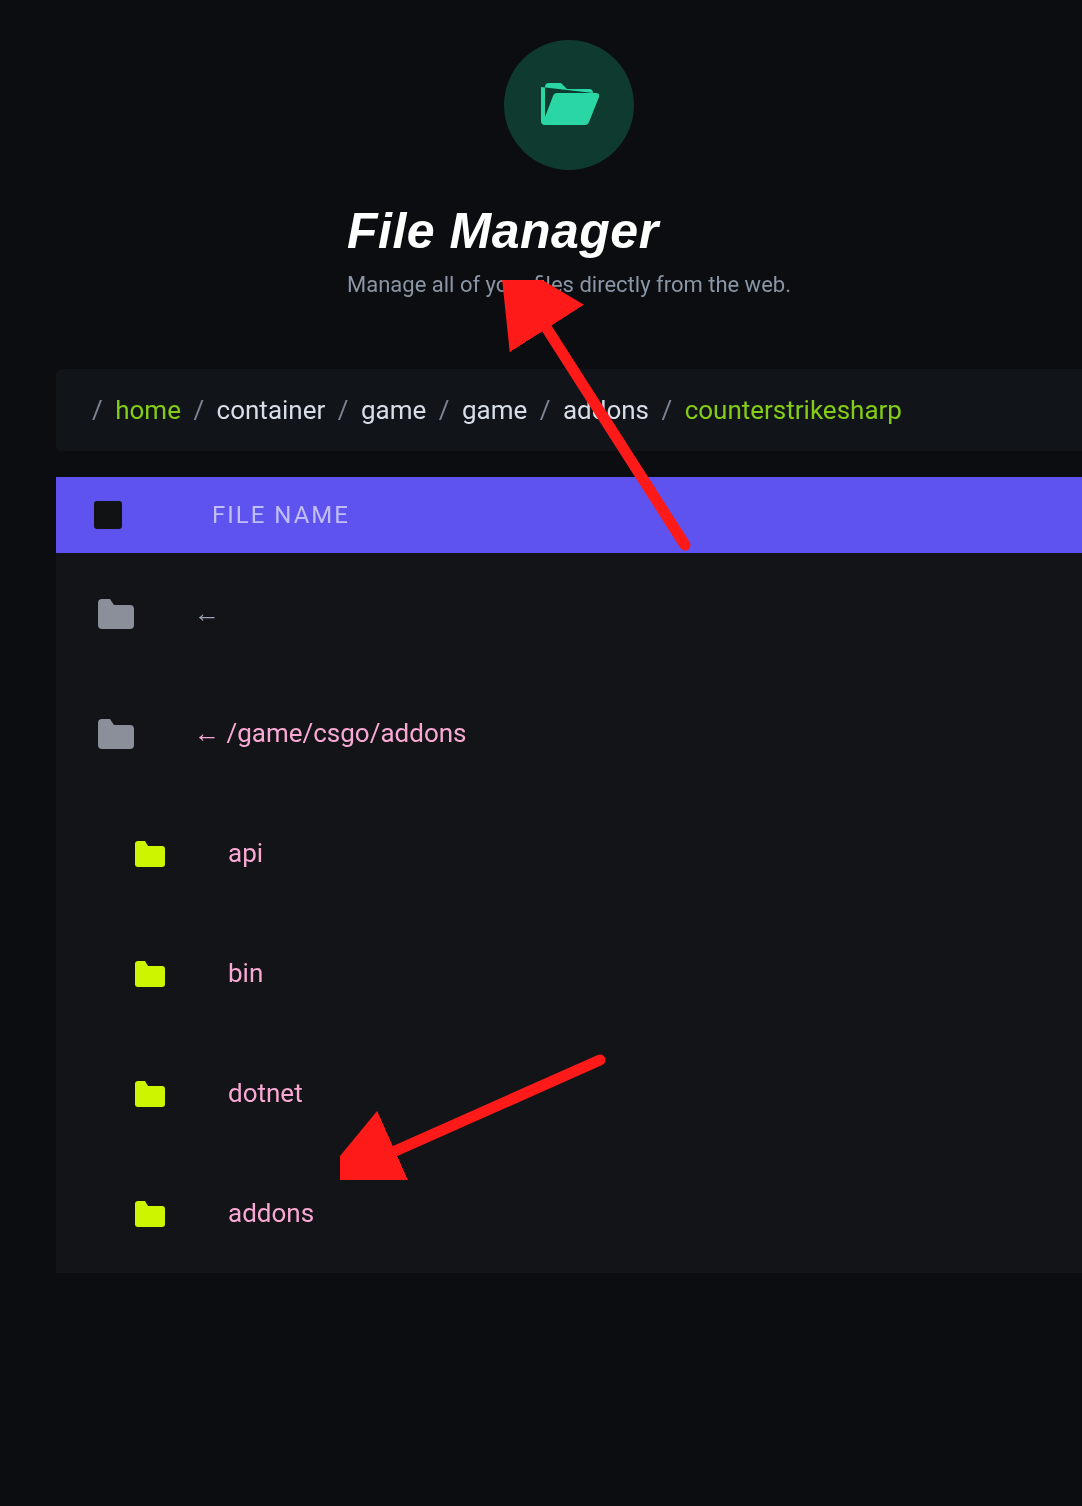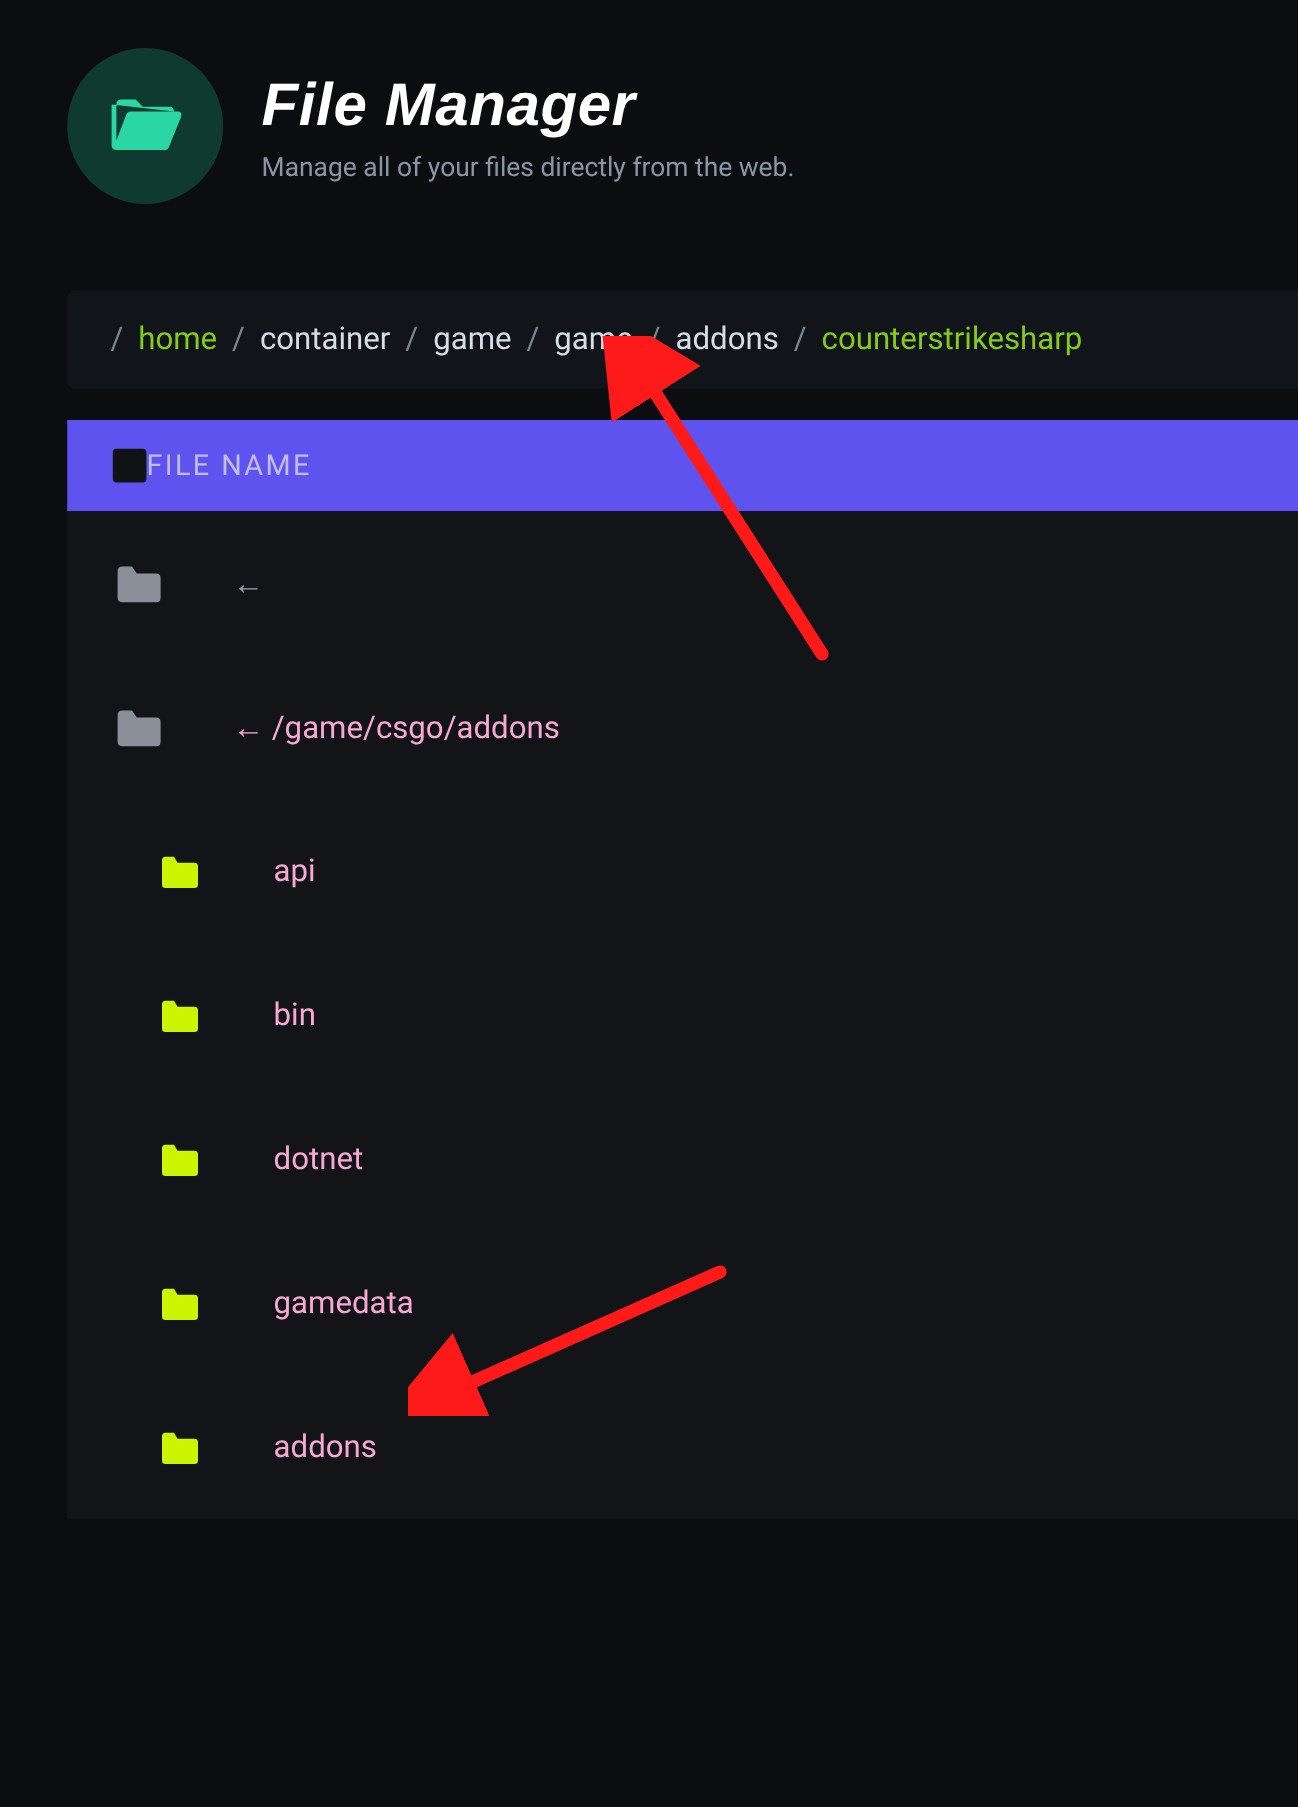--- a/index.html
+++ b/index.html
@@ -18,20 +18,21 @@
     padding-top: 40px;
   }
 
   
   .header {
     display: flex;
     align-items: center;
     gap: 32px;
     padding: 0 0 0 56px;
     margin-bottom: 72px;
+    flex-direction: column;
   }
   .header-icon-circle {
     width: 130px;
     height: 130px;
     border-radius: 50%;
     background: #0e3a30;
     display: flex;
     align-items: center;
     justify-content: center;
     flex-shrink: 0;
@@ -67,20 +68,21 @@
 
   
   .table-header {
     margin-left: 56px;
     margin-top: 26px;
     background: #5e53ee;
     height: 76px;
     display: flex;
     align-items: center;
     padding-left: 38px;
+    gap: 90px;
   }
   .checkbox {
     width: 28px;
     height: 28px;
     background: #111214;
     border-radius: 3px;
     flex-shrink: 0;
   }
   .table-header .col-label {
     color: #c0bdf7;
@@ -199,28 +201,20 @@
 
     <div class="file-row indent">
       <div class="icon-slot folder-lime">
         <svg viewBox="0 0 32 28">
             <path d="M2 5 Q2 2 5 2 L12 2 L15 7 L29 7 Q32 7 32 10 L32 25 Q32 28 29 28 L5 28 Q2 28 2 25 Z" fill="#cef500"></path>
           </svg>
       </div>
       <div class="file-label">dotnet</div>
     </div>
 
-    <div class="file-row indent">
-      <div class="icon-slot folder-lime">
-        <svg viewBox="0 0 32 28">
-            <path d="M2 5 Q2 2 5 2 L12 2 L15 7 L29 7 Q32 7 32 10 L32 25 Q32 28 29 28 L5 28 Q2 28 2 25 Z" fill="#cef500"></path>
-          </svg>
-      </div>
-      <div class="file-label">gamedata</div>
-    </div>
 
     <div class="file-row indent">
       <div class="icon-slot folder-lime">
         <svg viewBox="0 0 32 28">
             <path d="M2 5 Q2 2 5 2 L12 2 L15 7 L29 7 Q32 7 32 10 L32 25 Q32 28 29 28 L5 28 Q2 28 2 25 Z" fill="#cef500"></path>
           </svg>
       </div>
       <div class="file-label">addons</div>
     </div>
 

